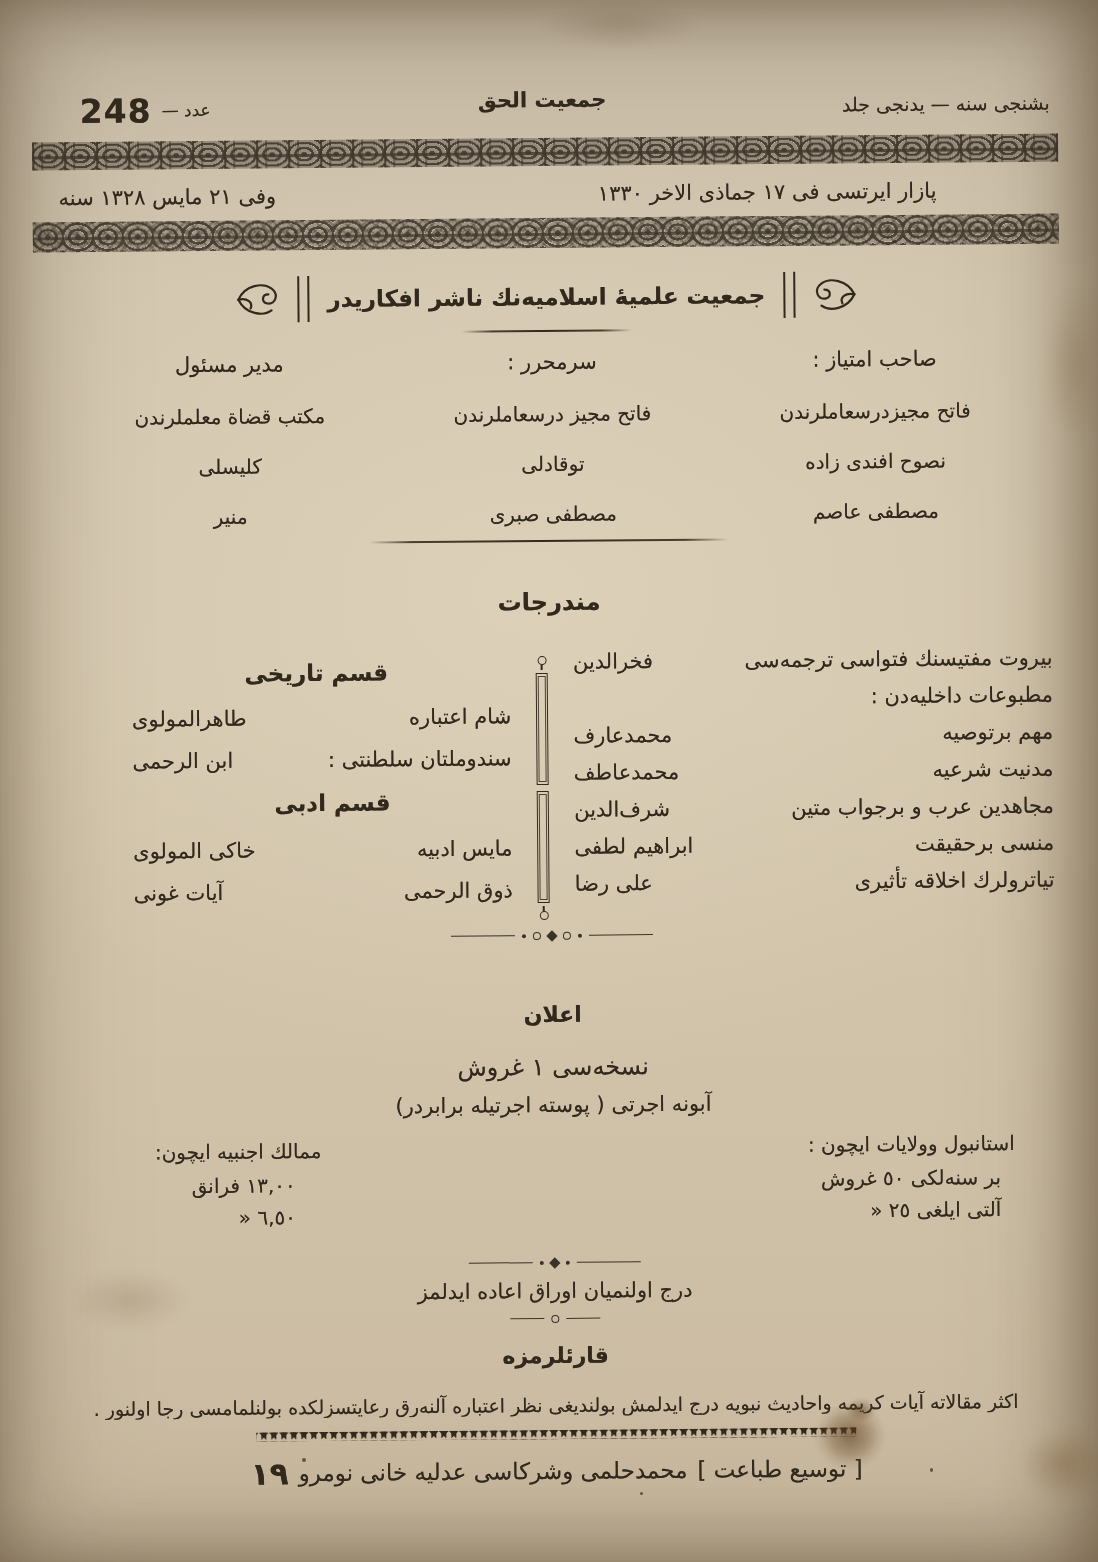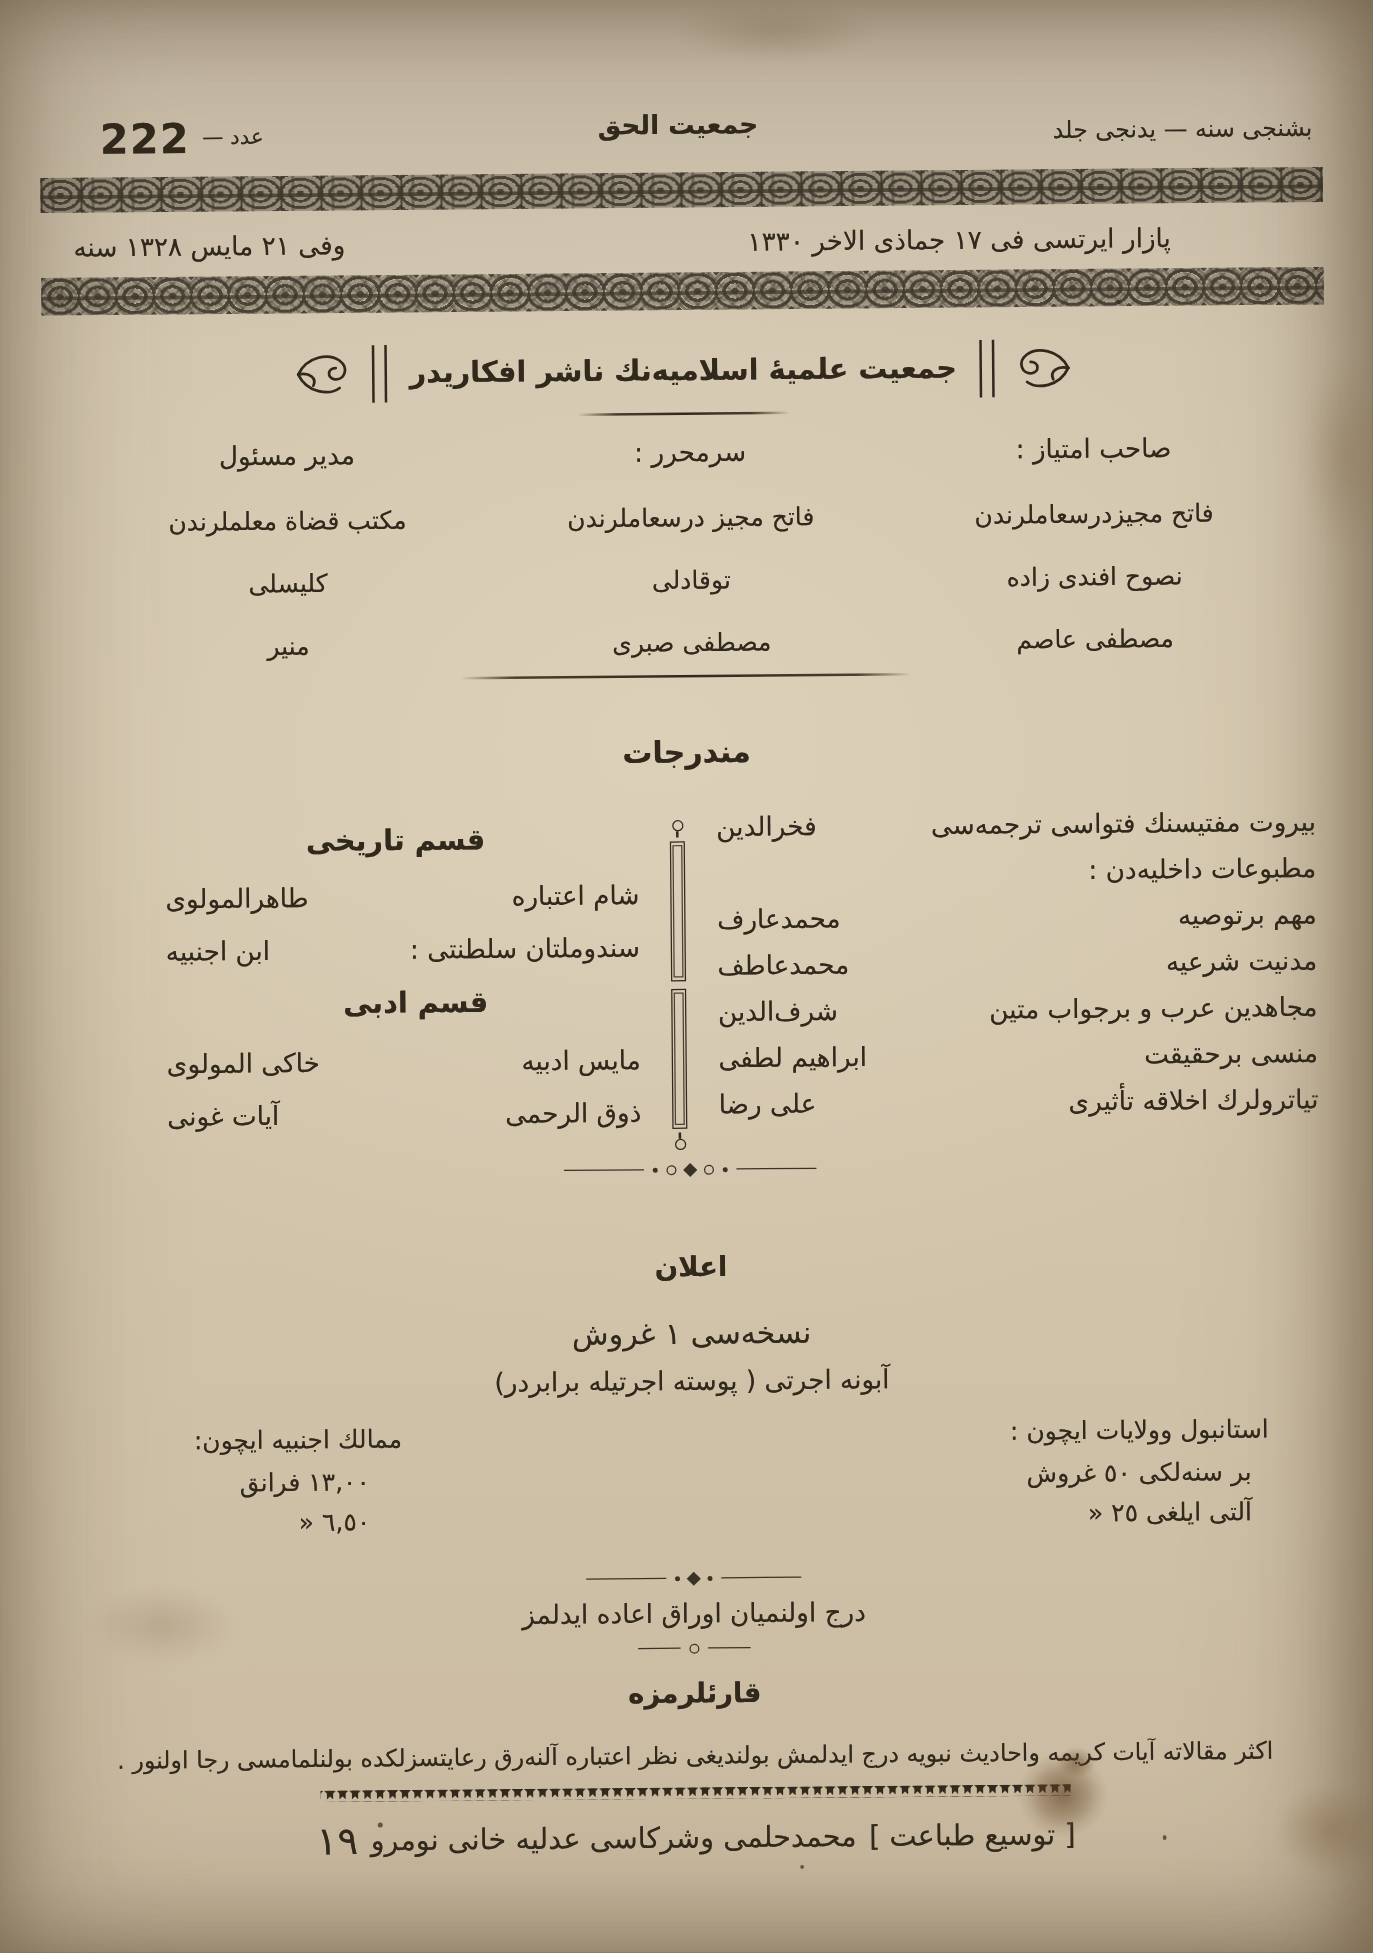--- a/index.html
+++ b/index.html
@@ -113,21 +113,21 @@
   .readers-heading{text-align:center;font-size:22px;font-weight:bold;margin-top:20px;}
   .readers-note{text-align:center;font-size:19px;margin-top:26px;white-space:nowrap;overflow:hidden;padding:0 16px;}
 
   
   .zigzag{width:600px;height:9px;margin:14px auto 0;
     background:
       linear-gradient(-135deg,#32291d 5px,transparent 0) 0 0,
       linear-gradient(135deg,#32291d 5px,transparent 0) 5px 0;
     background-size:10px 9px;background-repeat:repeat-x;}
   .imprint{display:flex;justify-content:center;align-items:center;gap:10px;margin-top:14px;font-size:23px;}
-  .imprint .big-number{font-size:31px;font-weight:normal;}
+  .imprint .big-number{font-size:31px;font-weight:bold;}
 
   
   .stain{position:absolute;border-radius:50%;pointer-events:none;}
   .stain.blotch{left:806px;top:1402px;width:80px;height:68px;filter:blur(1px);
     background:radial-gradient(closest-side at 55% 50%, rgba(92,62,32,.62), rgba(108,76,42,.34) 55%, rgba(120,92,58,.15) 78%, transparent);}
   .stain.blotch2{left:846px;top:1398px;width:30px;height:24px;filter:blur(1px);
     background:radial-gradient(closest-side, rgba(90,60,30,.5), transparent);}
   .stain.topsmudge{left:540px;top:0;width:160px;height:48px;filter:blur(3px);
     background:radial-gradient(closest-side, rgba(118,100,76,.30), transparent);}
   .stain.corner{left:1020px;top:1428px;width:90px;height:72px;filter:blur(3px);
@@ -142,21 +142,21 @@
 <body>
 
 <div class="page">
   <div class="sheet">
 
     <div class="header-row">
       <span class="year-volume ar">بشنجى سنه — يدنجى جلد</span>
       <span class="journal-title ar">جمعيت الحق</span>
       <span class="issue-group">
         <span class="issue-label ar">عدد —</span>
-        <span class="issue-number ar">222</span>
+        <span class="issue-number ar">248</span>
       </span>
     </div>
 
     <div class="orn-band"></div>
 
     <div class="date-row">
       <span class="ar">پازار ايرتسى  فى ١٧ جماذى الاخر ١٣٣٠</span>
       <span class="ar">وفى ٢١ مايس ١٣٢٨ سنه</span>
     </div>
 
@@ -249,21 +249,21 @@
       </div>
 
       <div class="contents-left">
         <div class="section-heading ar">قسم تاريخى</div>
         <div class="toc-row">
           <span class="toc-title ar">شام اعتباره</span>
           <span class="toc-author ar">طاهرالمولوى</span>
         </div>
         <div class="toc-row">
           <span class="toc-title ar">سندوملتان سلطنتى :</span>
-          <span class="toc-author ar">ابن اجنبيه</span>
+          <span class="toc-author ar">ابن الرحمى</span>
         </div>
         <div class="section-heading lit ar">قسم ادبى</div>
         <div class="toc-row">
           <span class="toc-title ar">مايس ادبيه</span>
           <span class="toc-author ar">خاكى المولوى</span>
         </div>
         <div class="toc-row">
           <span class="toc-title ar">ذوق الرحمى</span>
           <span class="toc-author ar">آيات غونى</span>
         </div>

